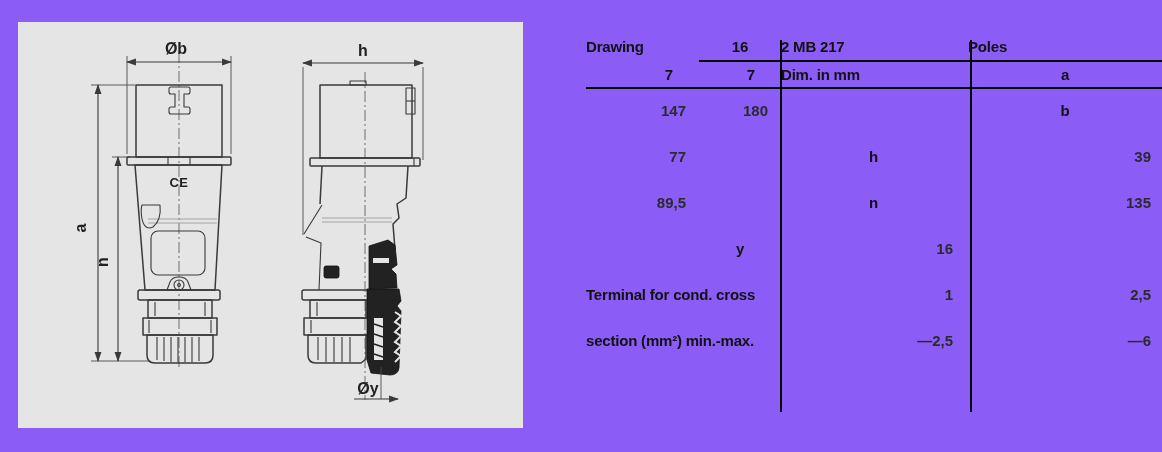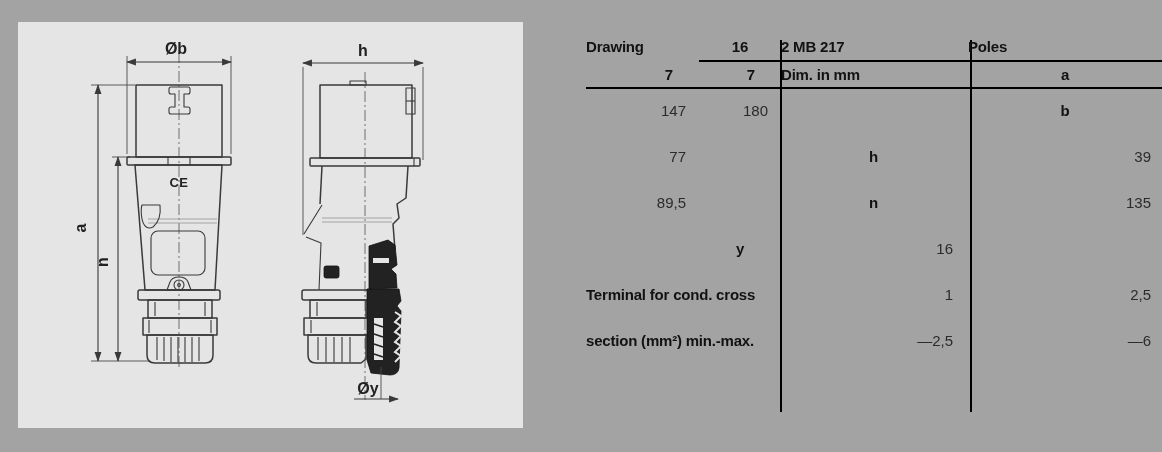--- a/index.html
+++ b/index.html
@@ -1,31 +1,31 @@
 <!DOCTYPE html>
 <html><head>
 <meta charset="utf-8">
 <style>
   html,body{margin:0;padding:0;background:#fff;}
   body{width:1162px;height:452px;position:relative;overflow:hidden;
        font-family:"Liberation Sans",sans-serif;}
-  .stage{position:absolute;inset:0;background:#a3a3a3;padding-left:16px;}
+  .stage{position:absolute;inset:0;background:#8b5cf6;padding-left:16px;}
 
   
   .panel{position:absolute;left:18px;top:22px;width:505px;height:406px;background:#e5e5e5;}
   .panel svg{display:block;}
 
   
   .dtable{position:absolute;left:550px;top:33px;width:578px;height:382px;color:#121212;margin-left:36px;}
   .grid{position:absolute;left:0;top:0;display:grid;
         grid-template-columns:113px 82px 185px 198px;
         grid-template-rows:28px 27px repeat(7,46px);}
   .c{display:flex;align-items:center;font-size:15px;line-height:1.05;}
   .bold{font-weight:700;letter-spacing:-0.2px;}
-  .val{font-weight:400;color:#2b2b2b;}
+  .val{font-weight:700;color:#2b2b2b;}
   .center{justify-content:center;}
   .right{justify-content:flex-end;padding-right:13px;}
   .right-poles{justify-content:flex-end;padding-right:26px;}
   .letter{justify-content:center;}
   .pad2{padding-left:2px;}
   .span2{grid-column:1 / 3;}
   .vline{position:absolute;top:7px;width:2px;height:372px;background:#000;}
   .v1{left:194px;} .v2{left:384px;} .v3{left:576px;}
   .hline{position:absolute;height:2px;background:#000;}
   .h1{left:113px;width:465px;top:27px;}

